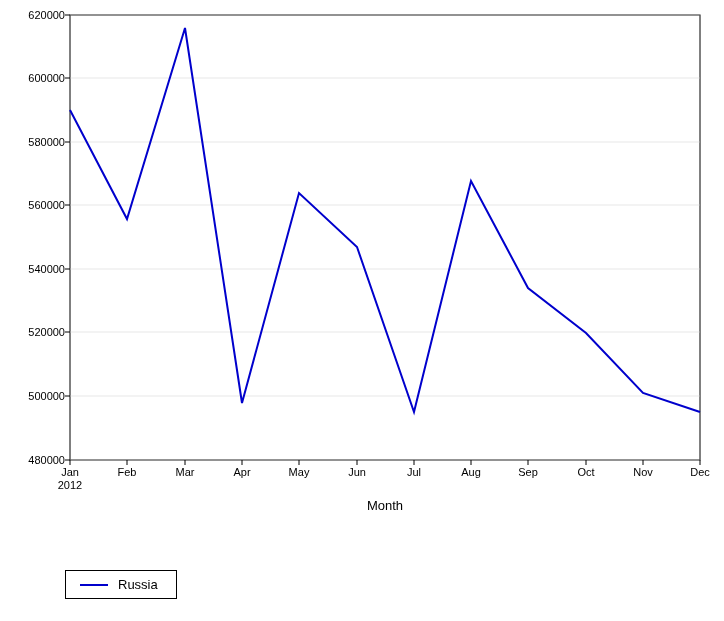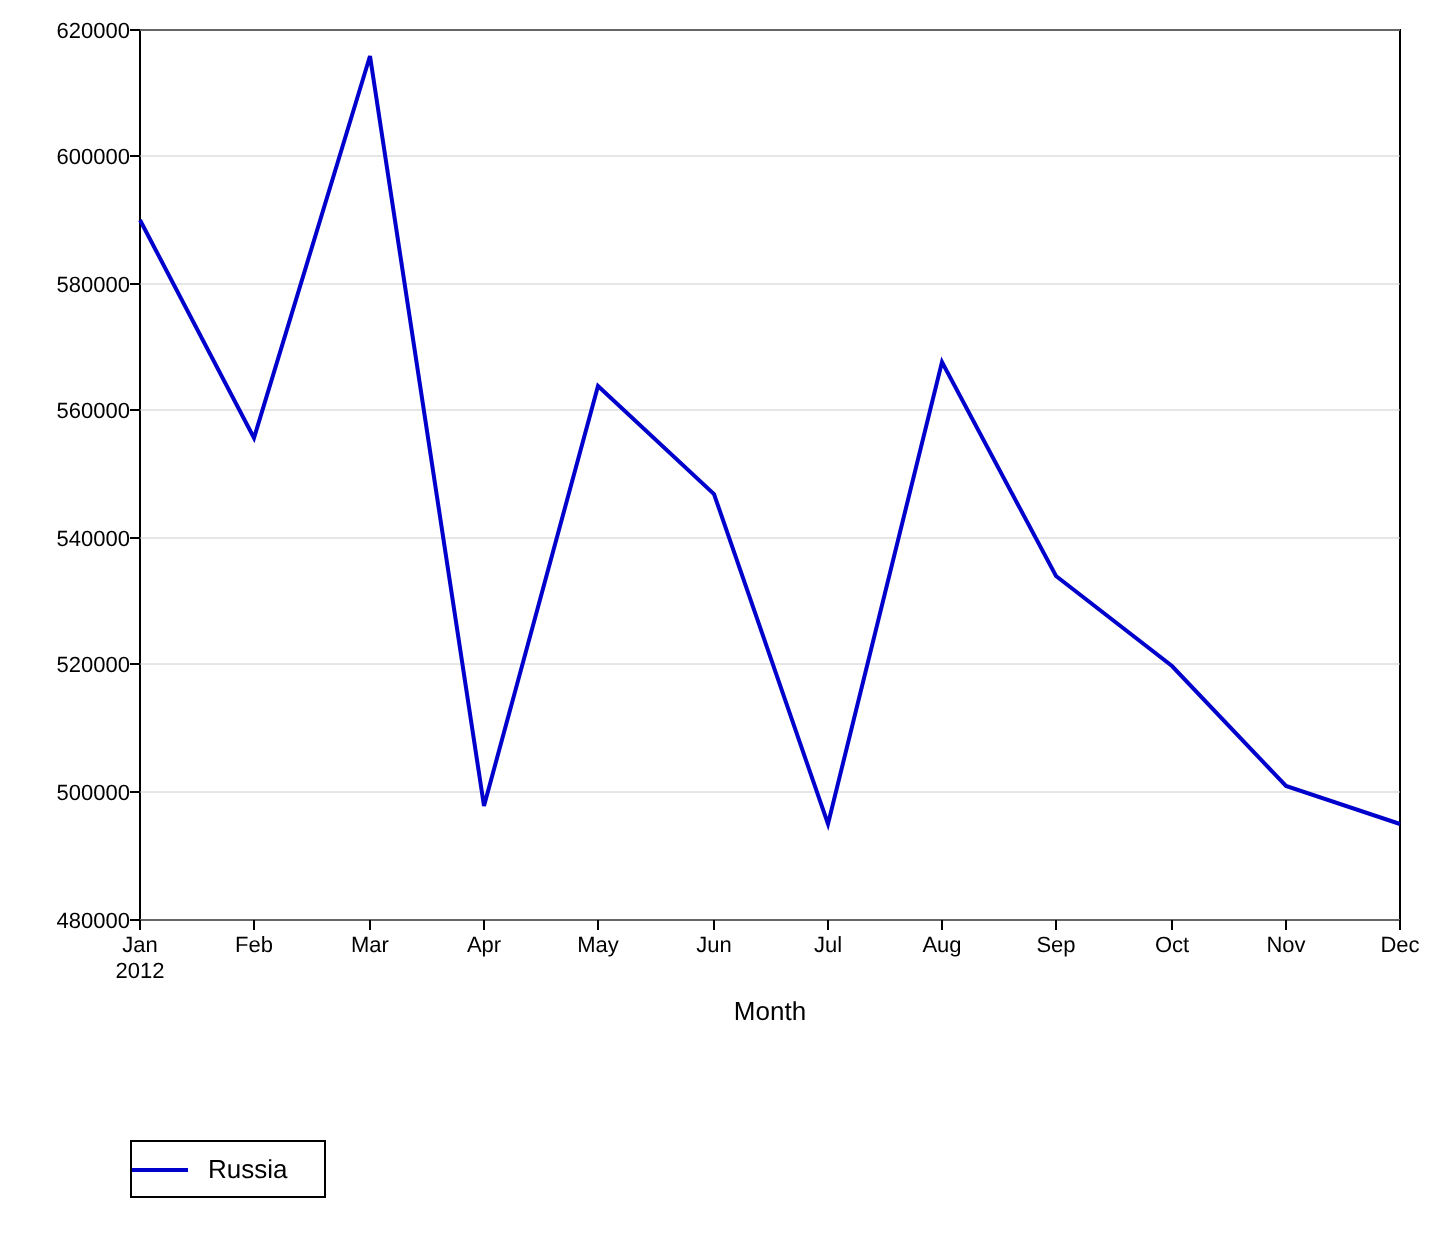--- a/index.html
+++ b/index.html
@@ -26,21 +26,21 @@
     }
     .tick-label {
       font-size: 11px;
       fill: #000;
     }
     .legend-box {
       position: absolute;
       bottom: 22px;
       left: 65px;
       border: 1px solid #000;
-      padding: 6px 18px 6px 0;
+      padding: 6px 18px 6px 14px;
       display: flex;
       align-items: center;
       gap: 10px;
       background: #fff;
     }
     .legend-line {
       width: 28px;
       height: 2px;
       background: #0000cc;
     }

